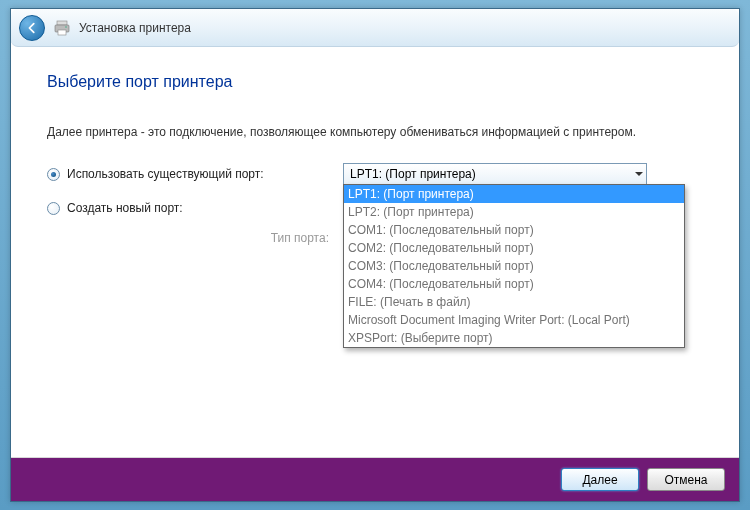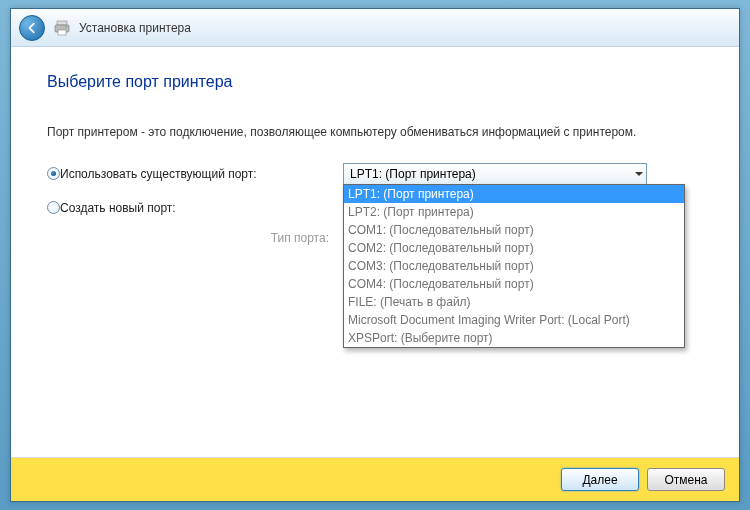--- a/index.html
+++ b/index.html
@@ -22,20 +22,21 @@
       height: 494px;
     }
     .header {
       background: linear-gradient(to bottom, #f9fcfe 0%, #eaf3fa 50%, #d8e9f5 100%);
       border-bottom: 1px solid #c0d4e4;
       height: 38px;
       display: flex;
       align-items: center;
       padding: 0 8px;
       gap: 8px;
+      border-radius: 7px;
     }
     .back-btn {
       width: 26px; height: 26px;
       border-radius: 50%;
       background: radial-gradient(circle at 30% 30%, #6fb6e6, #1a6aa8);
       border: 1px solid #0e5a94;
       display: flex; align-items: center; justify-content: center;
       cursor: pointer;
     }
     .back-btn svg { width: 14px; height: 14px; }
@@ -61,22 +62,22 @@
       line-height: 1.5;
       margin-bottom: 22px;
     }
     .row {
       display: flex;
       align-items: center;
       margin-bottom: 16px;
     }
     .radio-label {
       display: flex;
-      align-items: flex-start;
-      gap: 0;
+      align-items: flex-end;
+      gap: 7px;
       min-width: 296px;
       font-size: 12px;
       color: #222;
     }
     .radio {
       width: 13px; height: 13px;
       border-radius: 50%;
       border: 1px solid #6a8ca8;
       background: radial-gradient(circle at 35% 35%, #fff, #e4eef6);
       display: flex; align-items: center; justify-content: center;
@@ -132,21 +133,21 @@
       color: #737373;
       cursor: pointer;
       white-space: nowrap;
     }
     .dd-item.sel {
       background: #3399ff;
       color: #fff;
     }
     .footer {
       border-top: 1px solid #d8d8d8;
-      background: #fde047;
+      background: #701a75;
       padding: 10px 14px;
       display: flex;
       justify-content: flex-end;
       gap: 8px;
     }
     .btn {
       min-width: 78px;
       height: 23px;
       border: 1px solid #8a8a8a;
       background: linear-gradient(to bottom, #fdfdfd 0%, #ececec 45%, #dcdcdc 100%);
@@ -177,21 +178,21 @@
         <rect x="2" y="6" width="14" height="7" rx="1" fill="#bbb" stroke="#777" stroke-width="0.6"></rect>
         <rect x="5" y="11" width="8" height="5" fill="#fff" stroke="#888" stroke-width="0.6"></rect>
         <circle cx="13" cy="8" r="0.8" fill="#4a8"></circle>
       </svg>
     </div>
     <span class="header-title">Установка принтера</span>
   </div>
 
   <div class="content">
     <h1 class="page-title">Выберите порт принтера</h1>
-    <p class="desc">Порт принтером - это подключение, позволяющее компьютеру обмениваться информацией с принтером.</p>
+    <p class="desc">Далее принтера - это подключение, позволяющее компьютеру обмениваться информацией с принтером.</p>
 
     <div class="row">
       <label class="radio-label">
         <span class="radio checked"></span>
         <span>Использовать существующий порт:</span>
       </label>
       <div class="combo-wrap">
         <div class="combo">
           <span>LPT1: (Порт принтера)</span>
           <span class="combo-arrow"></span>

